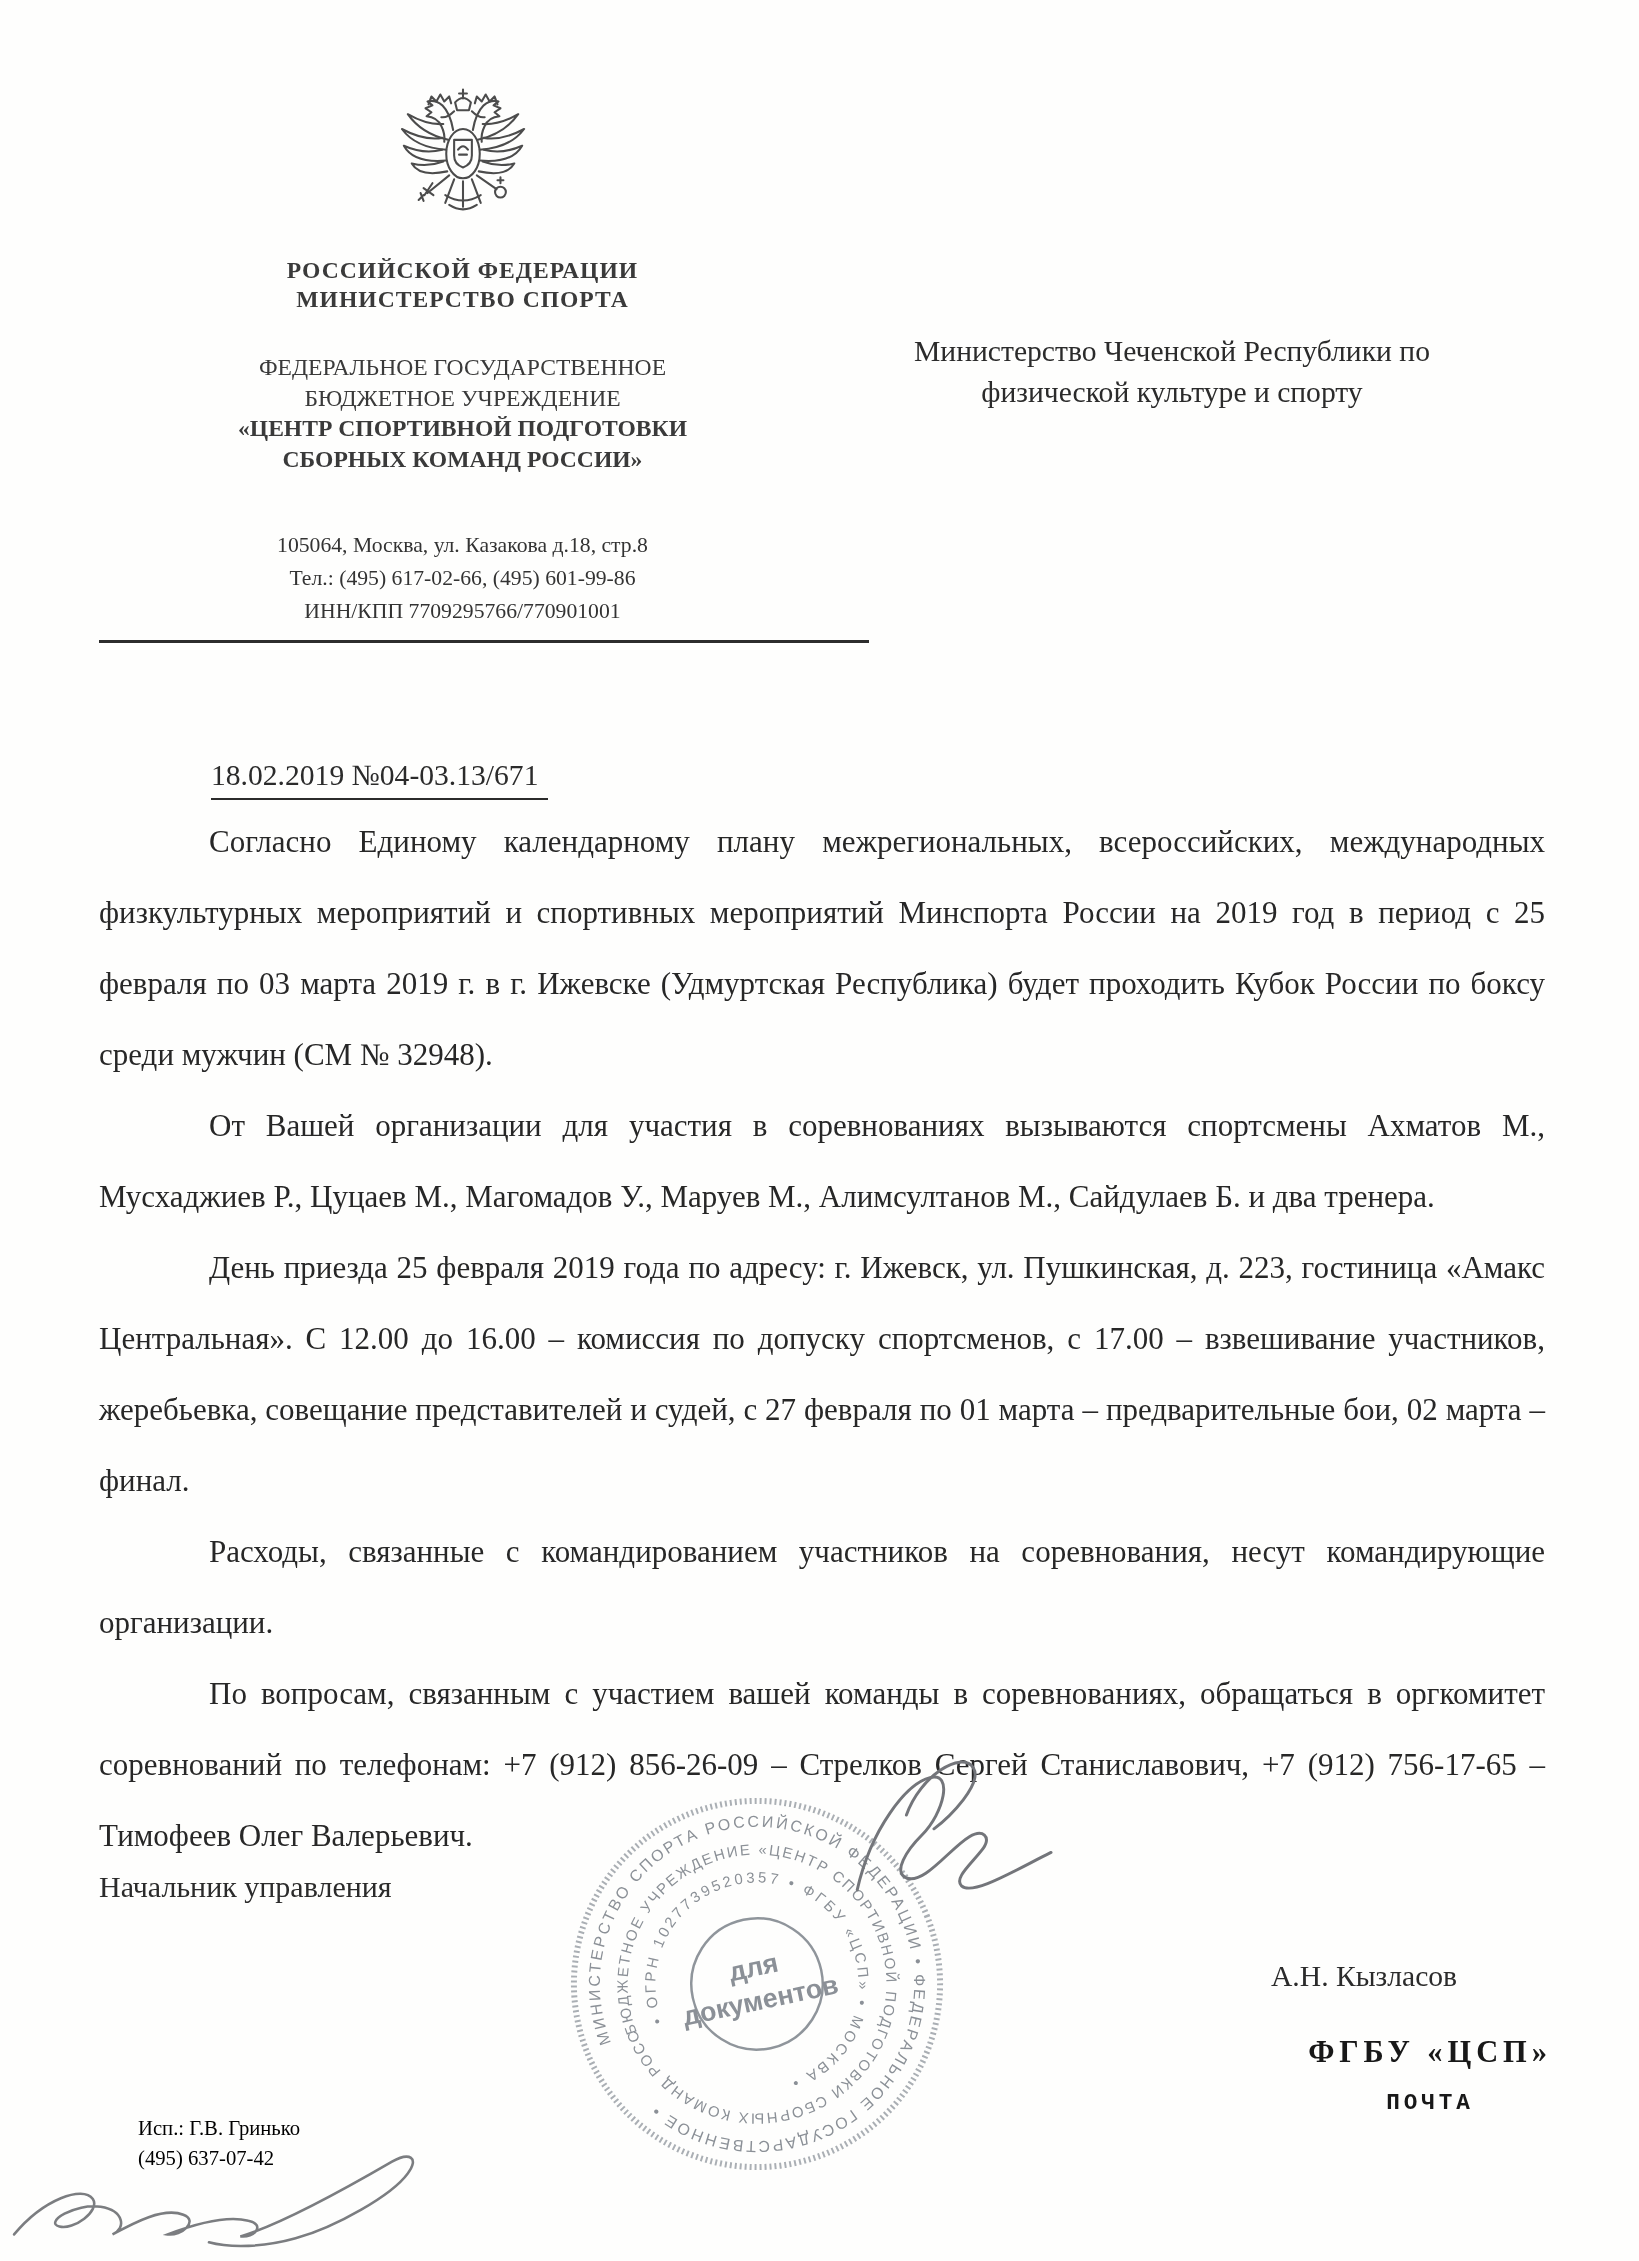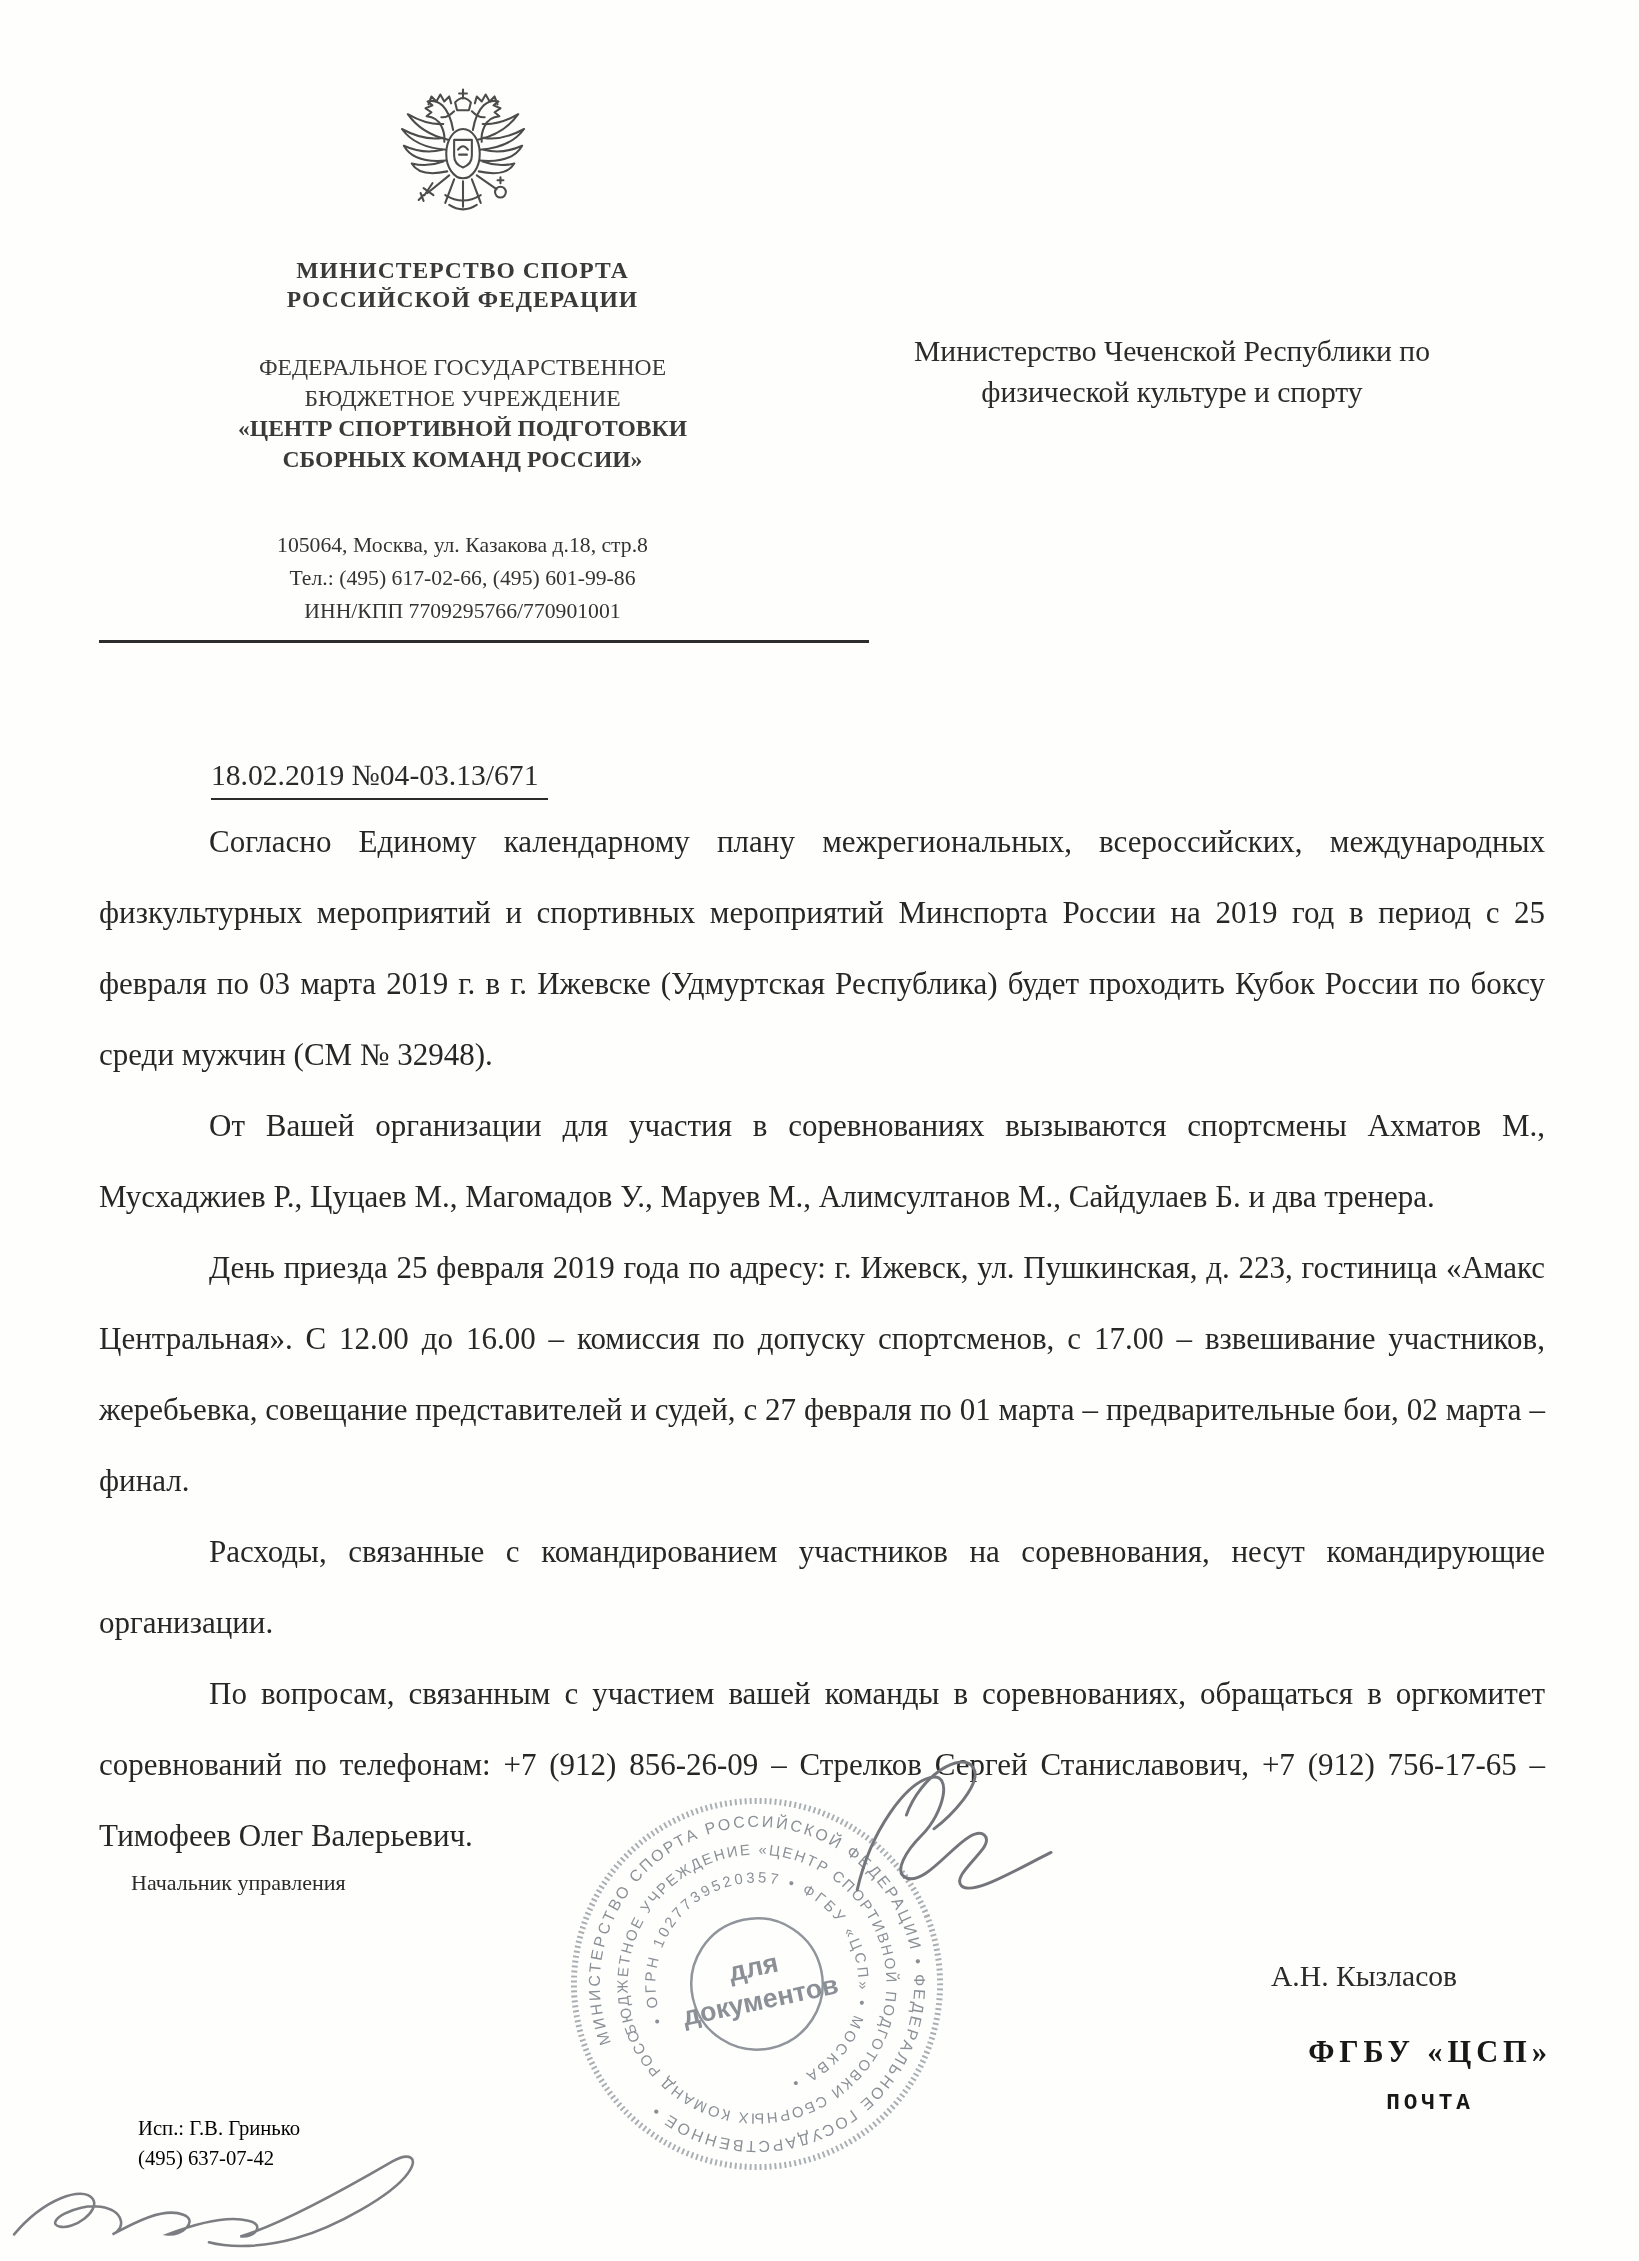--- a/index.html
+++ b/index.html
@@ -23,21 +23,21 @@
   .recipient { position:absolute; left:832px; top:331px; width:680px; text-align:center;
                font-size:29.6px; line-height:41px; color:#2b2b2b; }
   
   .refline { position:absolute; left:211px; top:759px; font-size:29.6px; color:#2b2b2b;
              border-bottom:2px solid #2b2b2b; padding:0 9.9px 5.9px 0; }
   
   .body-text { position:absolute; left:99px; top:806px; width:1446px;
                font-size:31px; line-height:71px; text-align:justify; color:#272727; }
   .body-text p { margin:0; text-indent:110px; }
   
-  .sign-position { position:absolute; left:99px; top:1870px; font-size:22px; color:#2b2b2b;margin-left:32px; }
+  .sign-position { position:absolute; left:99px; top:1870px; font-size:30px; color:#2b2b2b; }
   .sign-name { position:absolute; left:1271px; top:1960px; font-size:29.6px; color:#2b2b2b; }
   .stamp-wrap { position:absolute; left:558px; top:1785px; width:398px; height:398px; opacity:.9; }
   .big-signature { position:absolute; left:810px; top:1734px; width:305px; height:227px; }
   
   .postal { position:absolute; left:1292px; top:2035px; width:276px; text-align:center;
             color:#000000; font-weight:bold; opacity:.9; }
   .postal-l1 { font-size:30.5px; letter-spacing:4.9px; }
   .postal-l2 { font-size:22.7px; letter-spacing:3.9px; margin-top:20px; font-family:Liberation Mono, monospace; }
   
   .executor { position:absolute; left:138px; top:2114px; font-size:20.7px; line-height:29.6px; color:#000000; }
@@ -83,22 +83,22 @@
 
           <path d="M56 92 L34 110 M39 100 l-8 12 M30 105 l10 7"></path>
           <path d="M30 112 l-5 5 M27 110 l3 8"></path>
 
           <path d="M84 92 L104 106"></path>
           <circle cx="108" cy="109" r="5.5"></circle>
           <path d="M108 100 v-6 M105 97 h6"></path>
         </g>
       </svg>
     </div>
+    <div class="ministry-line">РОССИЙСКОЙ ФЕДЕРАЦИИ</div>
     <div class="ministry-line">МИНИСТЕРСТВО  СПОРТА</div>
-    <div class="ministry-line">РОССИЙСКОЙ ФЕДЕРАЦИИ</div>
     <div class="org-block">
       <div class="org-line">ФЕДЕРАЛЬНОЕ ГОСУДАРСТВЕННОЕ</div>
       <div class="org-line">БЮДЖЕТНОЕ УЧРЕЖДЕНИЕ</div>
       <div class="org-line bold">«ЦЕНТР СПОРТИВНОЙ ПОДГОТОВКИ</div>
       <div class="org-line bold">СБОРНЫХ КОМАНД РОССИИ»</div>
     </div>
     <div class="addr-block">
       <div class="addr-line">105064, Москва, ул. Казакова д.18, стр.8</div>
       <div class="addr-line">Тел.: (495) 617-02-66, (495) 601-99-86</div>
       <div class="addr-line">ИНН/КПП 7709295766/770901001</div>

